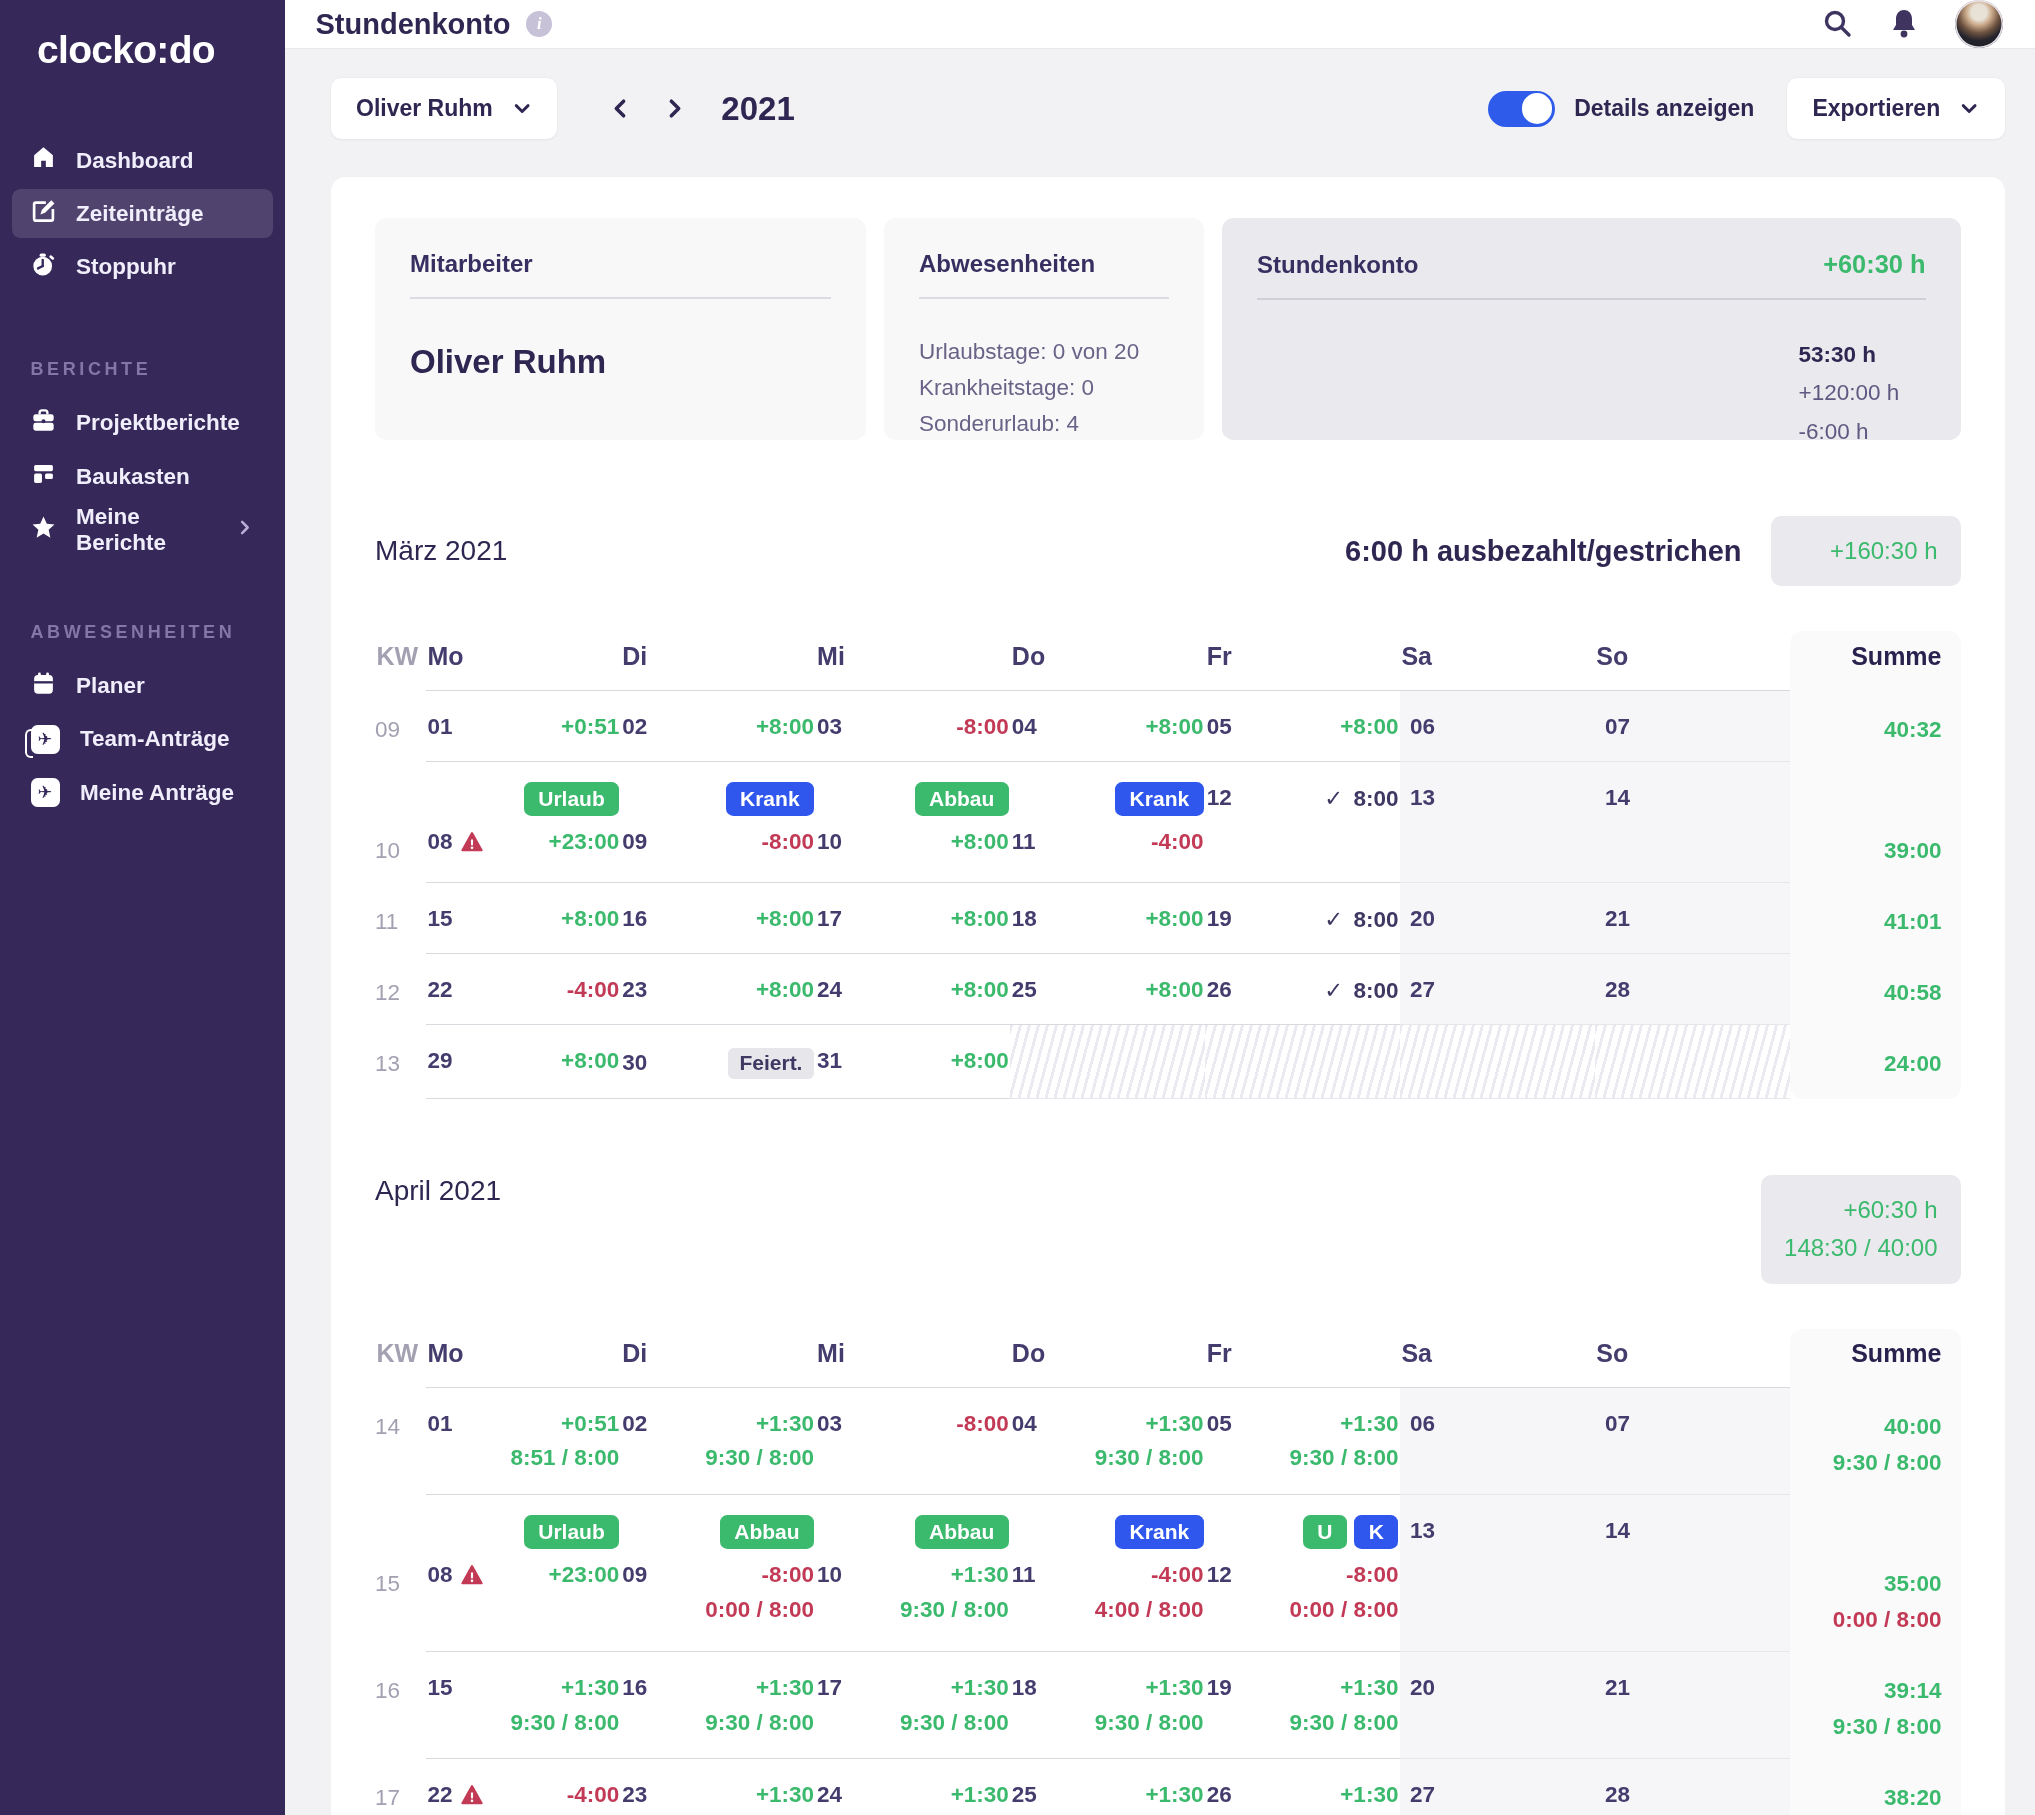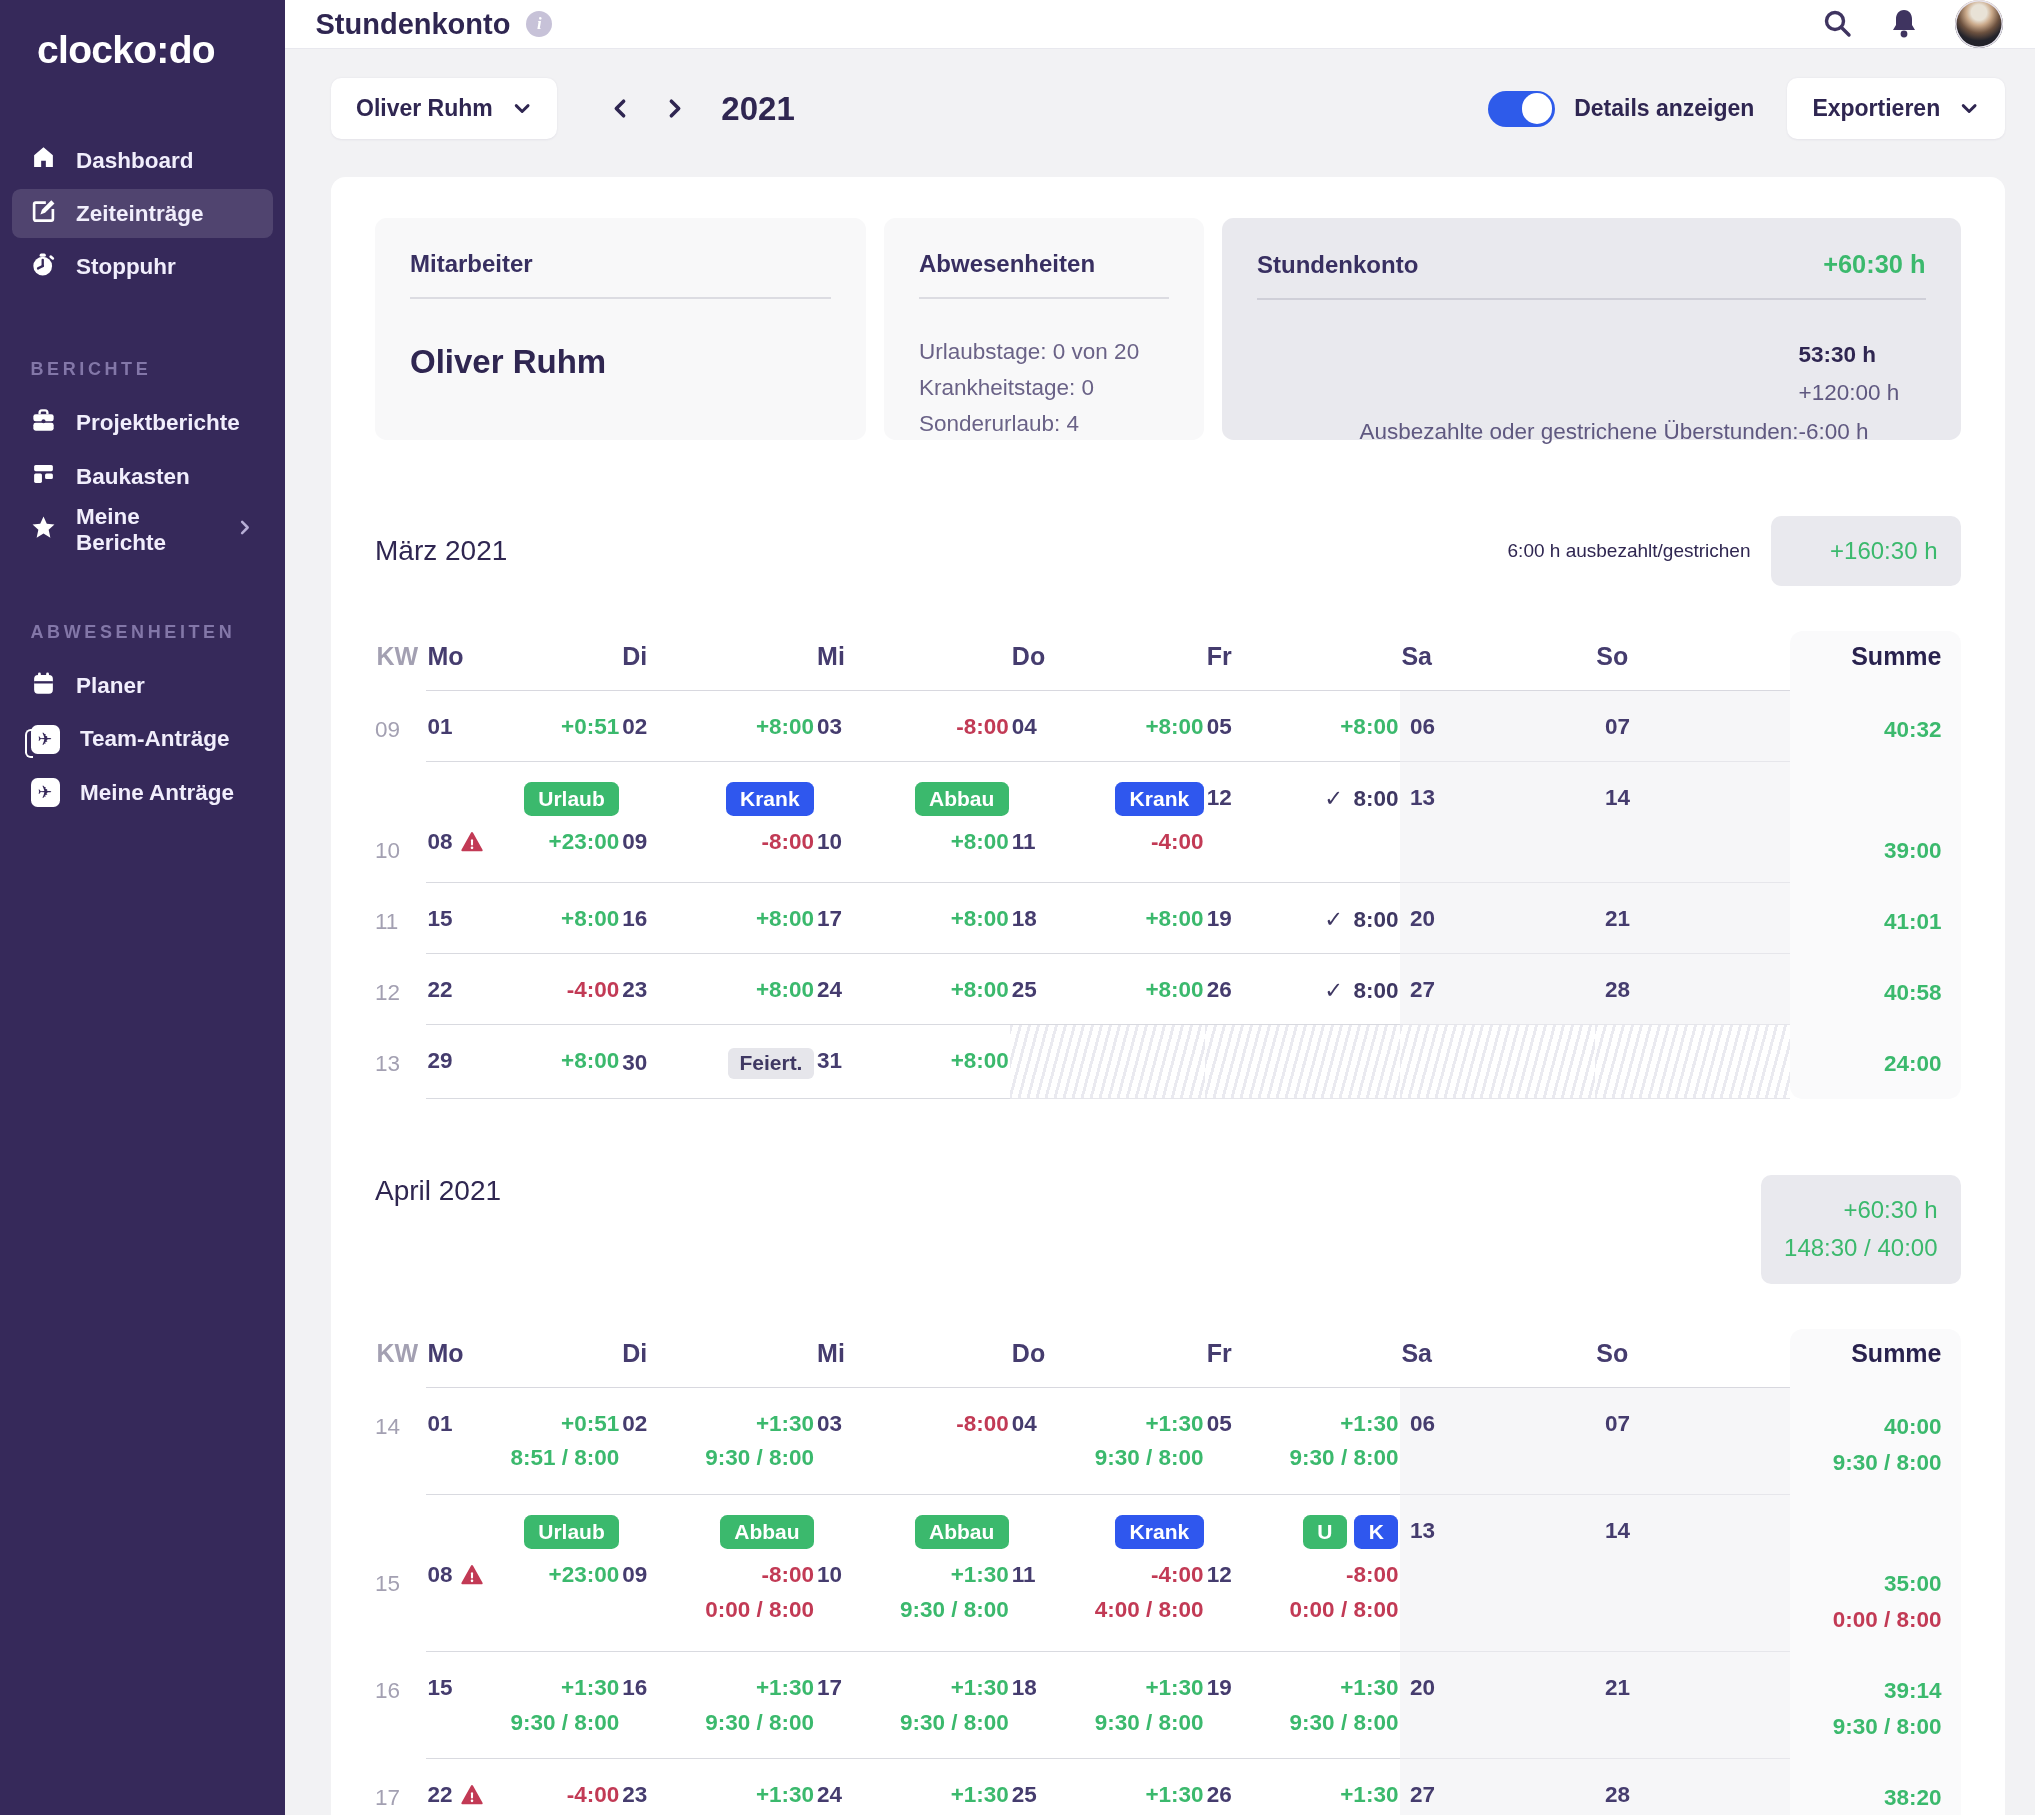--- a/index.html
+++ b/index.html
@@ -63,21 +63,21 @@
   .stk-row .lbl{text-align:right; flex:1;}
   .stk-row .v{min-width:127px; text-align:left;}
   .stk-row.bold{color:var(--ink); font-weight:700;}
 
   
   .month{margin-top:76px;}
   .month-head{display:flex; align-items:center;}
   .month-head.top{align-items:flex-start;}
   .month-title{font-size:28px; font-weight:400; color:var(--ink);}
   .month-head .grow{flex:1;}
-  .payout-note{font-size:19px; font-weight:400; color:var(--ink); margin-right:20px;}
+  .payout-note{font-size:29px; font-weight:700; color:var(--ink); margin-right:29px;}
   .total-box{background:var(--box-gray); border-radius:10.2px; padding:16px 23px; min-width:190px; text-align:right; color:var(--green); font-size:24px; font-weight:400; line-height:1.6;}
 
   .cal-grid{display:grid; grid-template-columns:51px repeat(7,minmax(0,1fr)) 171px; margin-top:45px;}
   .h{font-size:25px; font-weight:700; color:var(--ink-mid); padding:10.2px 1.5px 19px; border-bottom:1.5px solid #d8d8df;}
   .h-kw{color:var(--gray-kw); border-bottom:none; font-weight:600;}
   .h-sum{border-bottom:none; background:var(--sumbg); border-radius:13px 13px 0 0; text-align:right; padding-right:19px; color:#29224e;}
 
   .cell{font-size:22.5px;}
   .cell.kw{color:var(--gray-kw); padding-top:26px;}
   .cell.kw.padb{padding-top:76px;}
@@ -255,21 +255,20 @@
           </div>
           <div class="divider"></div>
           <div class="stk-rows">
             <div class="stk-row bold">
                 <span class="v">53:30 h</span>
               </div>
             <div class="stk-row">
                 <span class="v">+120:00 h</span>
               </div>
             <div class="stk-row">
-                <span class="lbl">Ausbezahlte oder gestrichene Überstunden:</span>
                 <span class="v">-6:00 h</span>
               </div>
           </div>
         </div>
       </div>
 
       <section class="month">
         <div class="month-head">
           <span class="month-title">März 2021</span>
           <span class="grow"></span>

